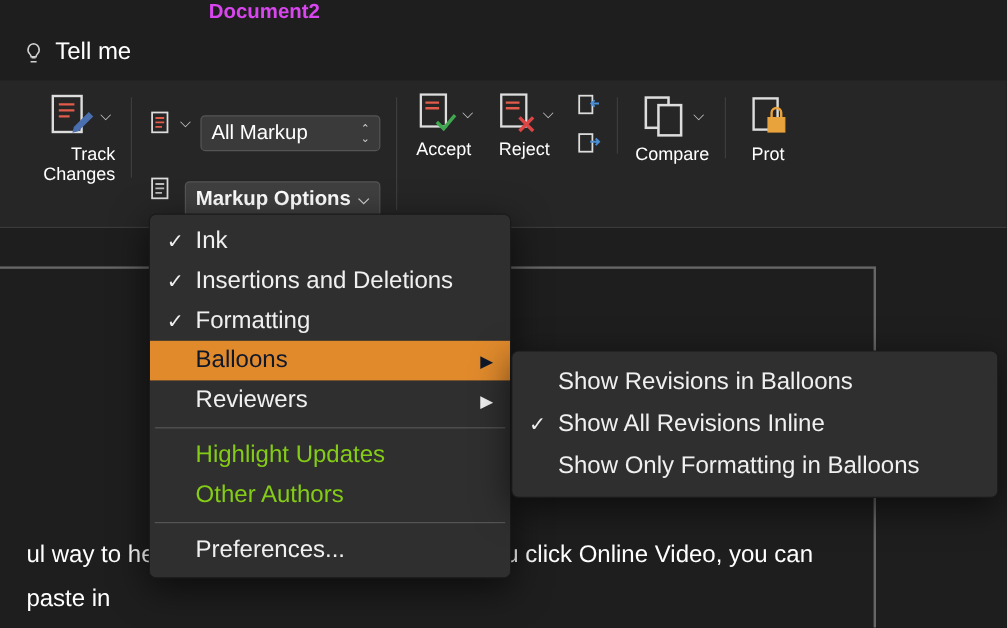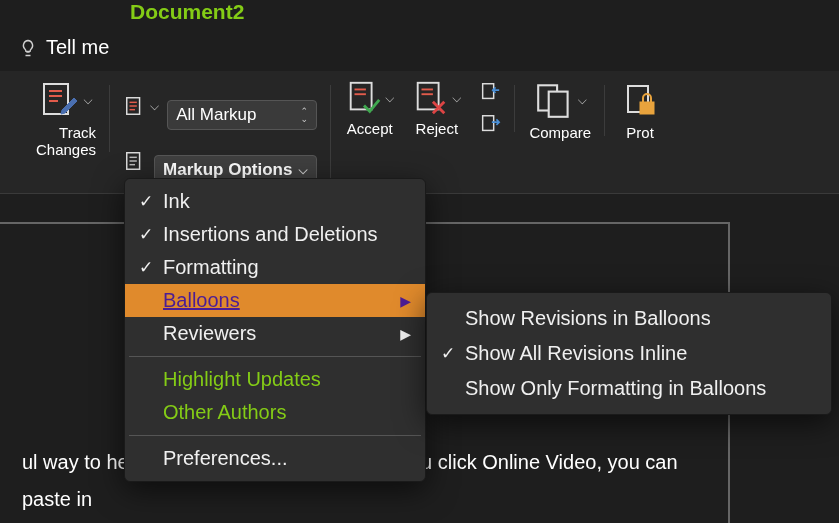--- a/index.html
+++ b/index.html
@@ -8,22 +8,23 @@
     height: 523px;
     background: #1e1e1e;
     font-family: -apple-system, "Segoe UI", sans-serif;
     color: #fff;
     overflow: hidden;
     position: relative;
   }
   .titlebar {
     padding: 0 0 6px 130px;
     font-weight: 700;
-    font-size: 21px;
-    color: #84cc16;
+    font-size: 17px;
+    color: #d946ef;
+    margin-left: 44px;
   }
   .tellme-row {
     display: flex;
     align-items: center;
     gap: 8px;
     padding: 6px 18px 12px 18px;
   }
   .bulb {
     width: 20px; height: 20px;
     stroke: #d0d0d0; fill: none; stroke-width: 1.6;
@@ -109,21 +110,21 @@
     align-items: center;
     padding: 5px 16px 5px 12px;
     gap: 8px;
     cursor: pointer;
     color: #f0f0f0;
     position: relative;
   }
   .menu-item.disabled { color: #84cc16; cursor: default; }
   .menu-item .check { width: 18px; text-align:center; font-size:17px;}
   .menu-item .arrow { position:absolute; right:14px; font-size:14px;}
-  .menu-item.hl { background:#e08a2c; color:#4c1d95;text-decoration:underline; }
+  .menu-item.hl { background:#e08a2c; color:#0f172a; }
   .menu-sep { height:1px; background:#555; margin:6px 4px; }
   .submenu {
     position: absolute;
     left: 426px;
     top: 292px;
     width: 406px;
     background: #2f2f2f;
     border: 1px solid #1a1a1a;
     border-radius: 6px;
     box-shadow: 0 8px 30px rgba(0,0,0,.6);

